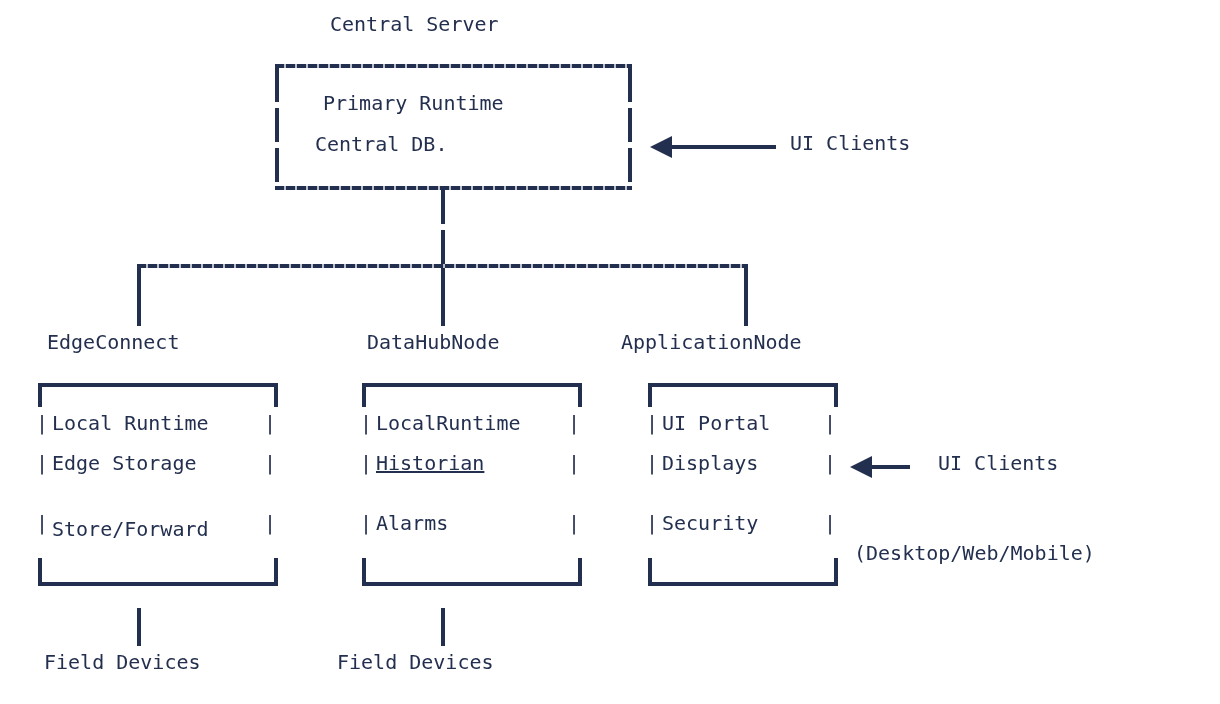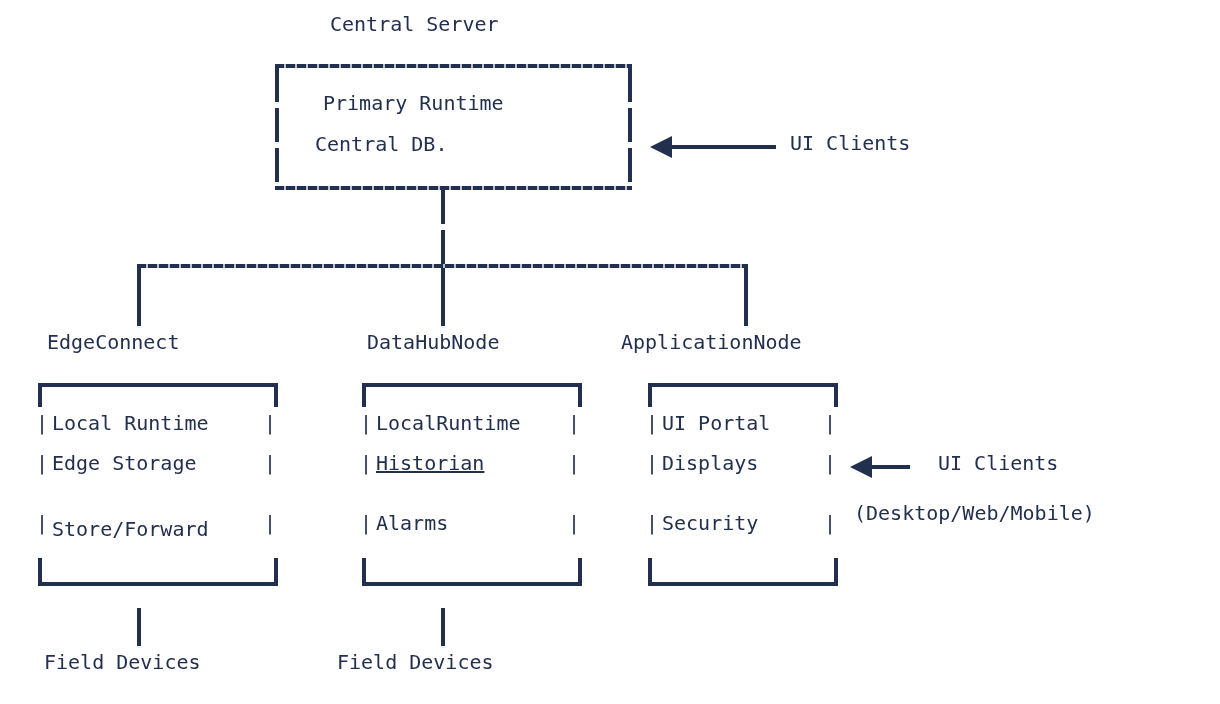--- a/index.html
+++ b/index.html
@@ -184,16 +184,16 @@
 
     <div class="txt t28" style="left:646px; top:513px;">|</div>
     <div class="txt t28" style="left:662px; top:513px;">Security</div>
     <div class="txt t28" style="left:824px; top:513px;">|</div>
 
     <div class="arrow-left" style="left:850px; top:456px; width:60px;">
       <div class="head"></div>
       <div class="shaft"></div>
     </div>
     <div class="txt t28" style="left:938px; top:453px;">UI Clients</div>
-    <div class="txt t28" style="left:854px; top:503px;">(Desktop/Web/Mobile)</div>
+    <div class="txt t28" style="left:854px; top:543px;">(Desktop/Web/Mobile)</div>
   </div>
 
 </div>
 
 </body></html>

